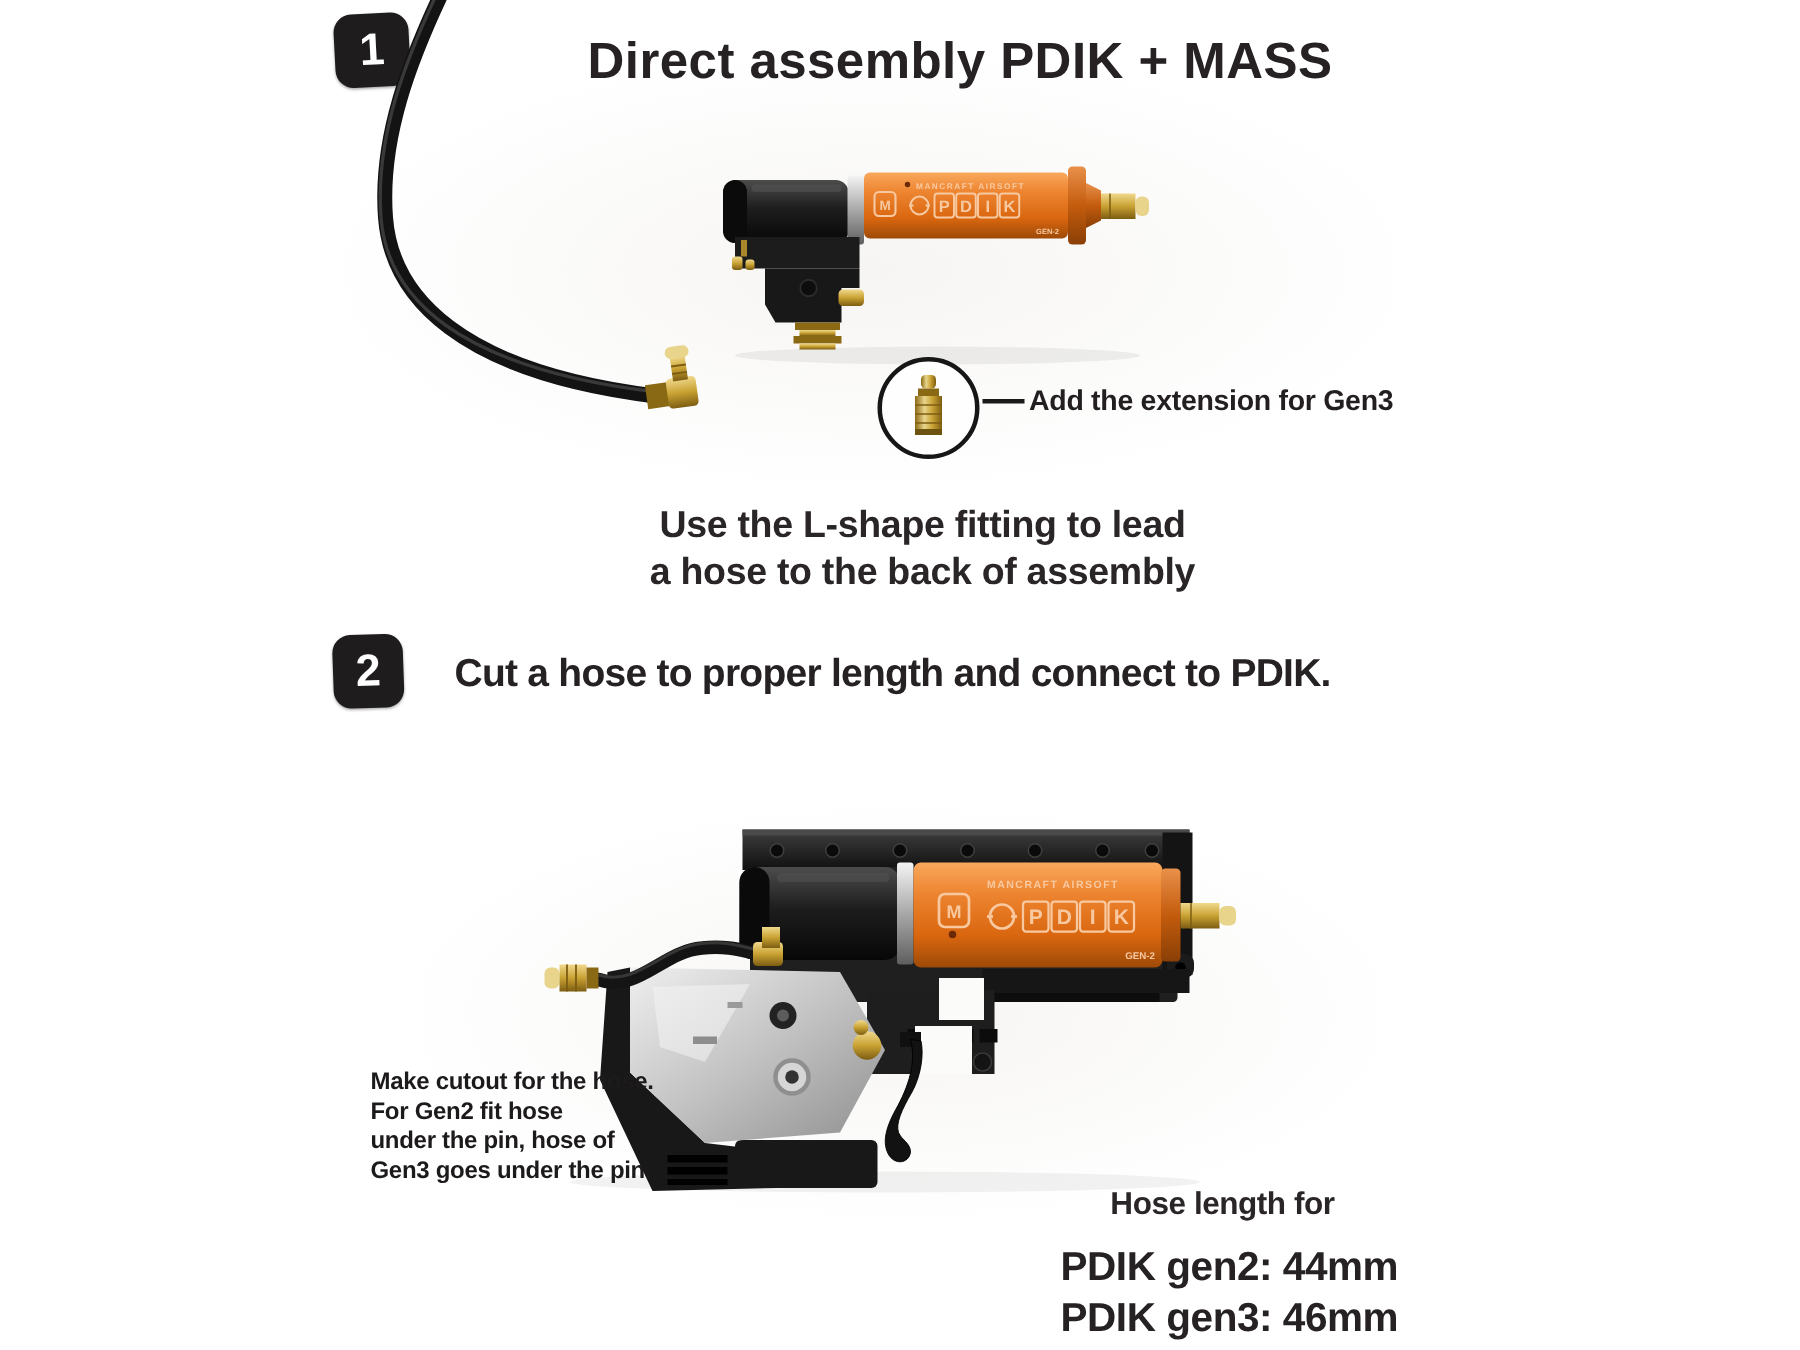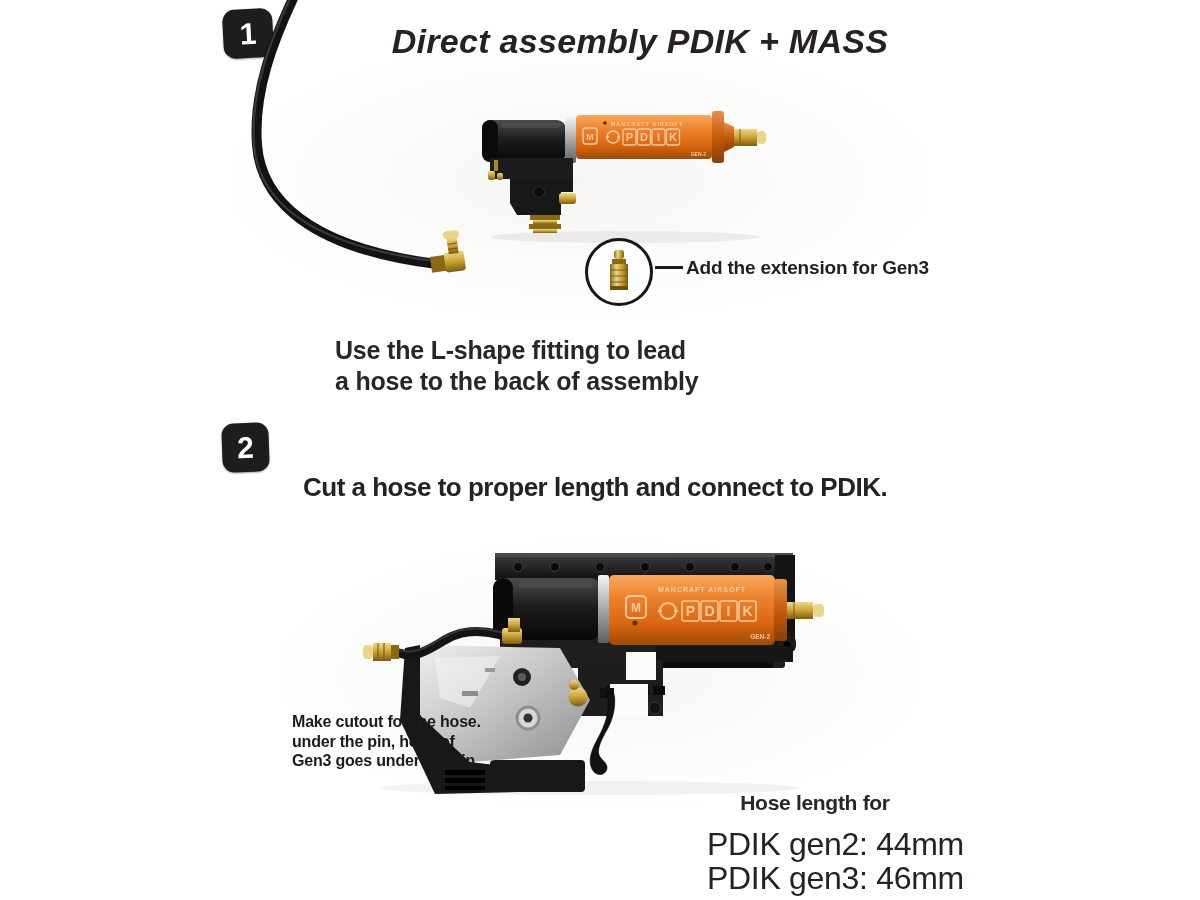--- a/index.html
+++ b/index.html
@@ -4,44 +4,44 @@
 <style>
   html,body{margin:0;padding:0;background:#ffffff;}
   .page{position:relative;width:1200px;height:900px;background:#ffffff;overflow:hidden;
         font-family:"Liberation Sans",sans-serif;color:#272324;}
   .abs{position:absolute;}
   .badge{background:#1e1c1c;color:#ffffff;border-radius:12px;display:flex;
          align-items:center;justify-content:center;font-weight:bold;font-size:30px;
          box-shadow:0 1px 2px rgba(0,0,0,.35);}
   .title{font-weight:bold;font-size:34px;letter-spacing:.3px;text-align:center;color:#262123;}
   .caption{font-weight:bold;font-size:25px;line-height:31px;letter-spacing:-.2px;
-           color:#2a2627;}
+           text-align:center;color:#2a2627;}
   .instruction{font-weight:bold;font-size:26px;line-height:34px;letter-spacing:-.5px;color:#262223;}
   .annotation{font-weight:bold;font-size:19px;letter-spacing:-.2px;color:#231f20;}
-  .note{font-weight:bold;font-size:16px;line-height:19.6px;letter-spacing:-.2px;color:#1d1a1b;margin-left:45px;}
+  .note{font-weight:bold;font-size:16px;line-height:19.6px;letter-spacing:-.2px;color:#1d1a1b;}
   .hl-heading{font-weight:bold;font-size:21px;letter-spacing:-.3px;text-align:center;color:#2a2627;}
-  .hl-values{font-weight:normal;font-size:32px;line-height:34px;letter-spacing:-.3px;color:#262223;}
+  .hl-values{font-weight:bold;font-size:27px;line-height:34px;letter-spacing:-.3px;color:#262223;}
   .callout-circle{width:62px;height:62px;border:3px solid #161616;border-radius:50%;background:#fefefe;}
   .leader{background:#1b1b1b;height:3px;}
   svg text{font-family:"Liberation Sans",sans-serif;font-weight:bold;}
   .photo-tint{background:radial-gradient(ellipse at center,#f6f5f3 0%,#ffffff 75%);}
 </style>
 </head>
 <body>
 
 <div class="page">
 
   <div class="abs photo-tint" style="left:230px;top:40px;width:700px;height:280px;"></div>
   <div class="abs photo-tint" style="left:280px;top:540px;width:640px;height:270px;"></div>
 
   <div class="abs badge" style="left:223px;top:9px;width:50px;height:49px;transform:rotate(-3deg);">
     <span>1</span>
   </div>
 
-  <div class="abs title" style="left:340px;top:22px;width:600px;font-style:italic;">Direct assembly PDIK + MASS</div>
+  <div class="abs title" style="left:340px;top:22px;width:600px;">Direct assembly PDIK + MASS</div>
 
   <svg class="abs" style="left:185px;top:0px;" width="320" height="300" viewBox="0 0 320 300">
     <defs>
       <linearGradient id="h-brass" x1="0" y1="0" x2="0" y2="1">
         <stop offset="0" stop-color="#f0d98c"></stop>
           <stop offset=".5" stop-color="#c9a233"></stop>
           <stop offset="1" stop-color="#7d5d12"></stop>
       </linearGradient>
     </defs>
     <path d="M 112,-10 C 88,40 68,92 72,145 C 76,198 122,248 252,264" fill="none" stroke="#131313" stroke-width="10" stroke-linecap="round"></path>
@@ -163,21 +163,21 @@
 
   <div class="abs caption" style="left:335px;top:335px;width:560px;">
     <div>Use the L-shape fitting to lead</div>
     <div>a hose to the back of assembly</div>
   </div>
 
   <div class="abs badge" style="left:222px;top:423px;width:47px;height:49px;transform:rotate(-2deg);">
     <span>2</span>
   </div>
 
-  <div class="abs instruction" style="left:303px;top:470px;width:640px;">
+  <div class="abs instruction" style="left:303px;top:431px;width:640px;">
     <div>Cut a hose to proper length and connect to PDIK.</div>
   </div>
 
   <svg class="abs" style="left:350px;top:548px;" width="480" height="250" viewBox="0 0 480 250">
     <defs>
       <linearGradient id="g-orange" x1="0" y1="0" x2="0" y2="1">
         <stop offset="0" stop-color="#f9a85c"></stop>
           <stop offset=".3" stop-color="#ed8430"></stop>
         <stop offset=".7" stop-color="#d9660f"></stop>
           <stop offset="1" stop-color="#9d4a08"></stop>
@@ -309,20 +309,21 @@
     <g>
       <rect x="250" y="140" width="14" height="10" fill="#101010"></rect>
       <path d="M 257,145 C 261,160 256,176 247,192 C 241,203 238,213 242,221 C 246,229 256,228 257,220 C 257,214 251,212 249,207 C 247,201 251,192 258,180 C 264,169 266,155 264,146 Z" fill="#121212" stroke="#000" stroke-width=".6"></path>
     </g>
     <circle cx="228" cy="149" r="9.5" fill="url(#g-brass)"></circle>
     <circle cx="224" cy="137" r="5" fill="url(#g-brass)"></circle>
   </svg>
 
   <div class="abs note" style="left:247px;top:712px;width:230px;">
     <div>Make cutout for the hose.</div>
+    <div>For Gen2 fit hose</div>
     <div>under the pin, hose of</div>
     <div>Gen3 goes under the pin.</div>
   </div>
 
   <div class="abs hl-heading" style="left:690px;top:791px;width:250px;">Hose length for</div>
   <div class="abs hl-values" style="left:707px;top:827px;">
     <div>PDIK gen2: 44mm</div>
     <div>PDIK gen3: 46mm</div>
   </div>
 

